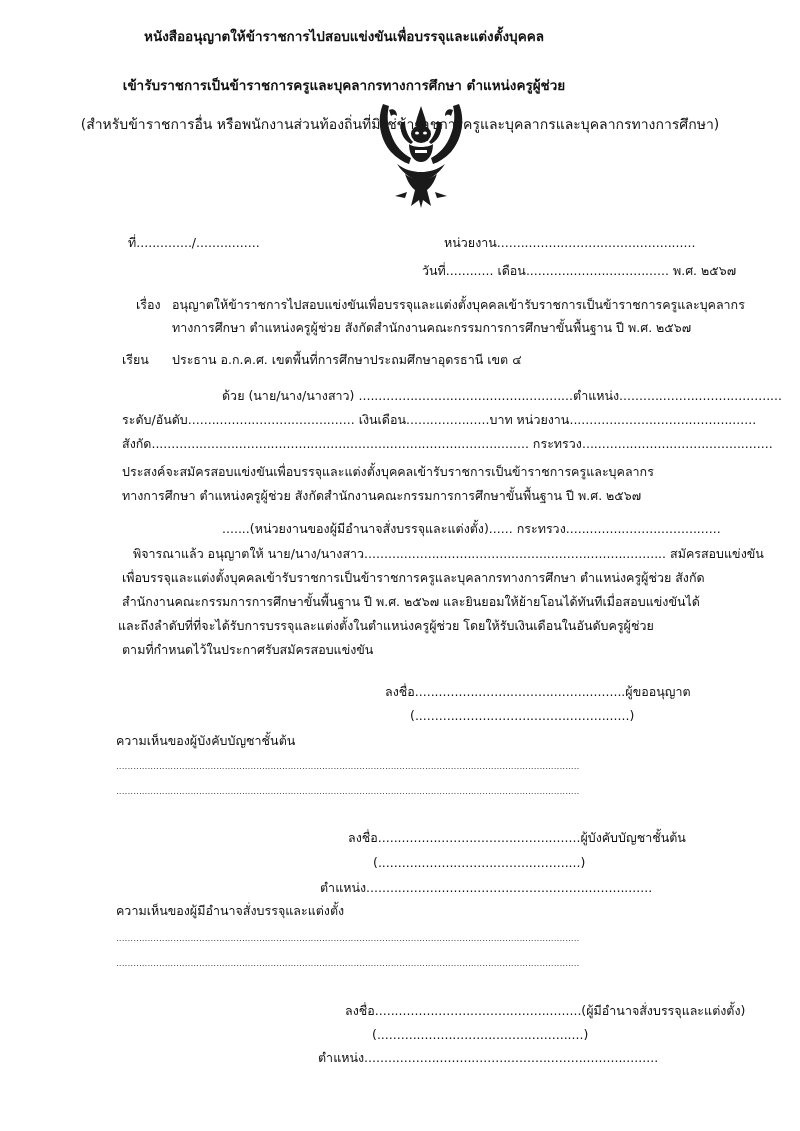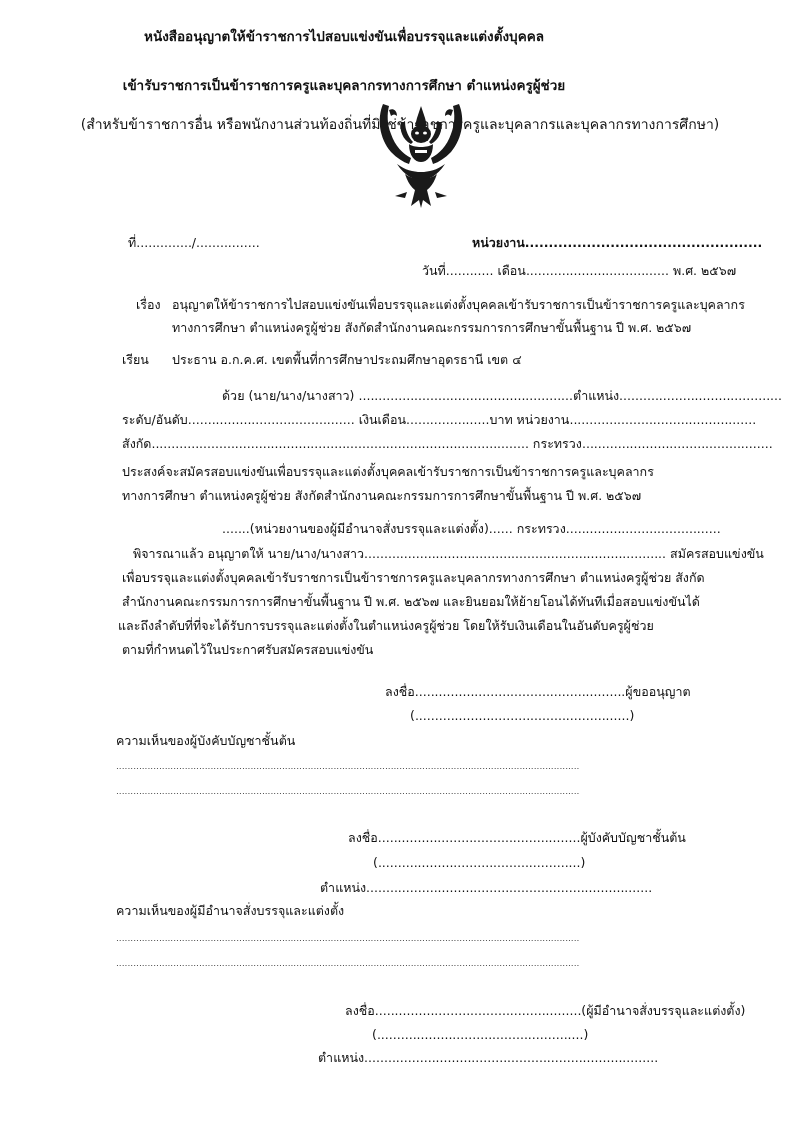--- a/index.html
+++ b/index.html
@@ -43,21 +43,21 @@
     <path d="M72 96 L60 92 L62 98 Z"></path>
   </g>
   <g fill="#ffffff">
     <ellipse cx="42" cy="33" rx="2" ry="1.5"></ellipse>
     <ellipse cx="50" cy="33" rx="2" ry="1.5"></ellipse>
     <rect x="40" y="50" width="12" height="3"></rect>
   </g>
 </svg>
 
 <div class="t" style="left:128px; top:235px;">ที่............../................</div>
-<div class="t" style="left:472px; top:235px;font-weight:bold;">หน่วยงาน..................................................</div>
+<div class="t" style="left:444px; top:235px;">หน่วยงาน..................................................</div>
 <div class="t" style="left:422px; top:263px;">วันที่............ เดือน.................................... พ.ศ. ๒๕๖๗</div>
 
 <div class="t" style="left:136px; top:297px;">เรื่อง</div>
 <div class="t" style="left:172px; top:297px;">อนุญาตให้ข้าราชการไปสอบแข่งขันเพื่อบรรจุและแต่งตั้งบุคคลเข้ารับราชการเป็นข้าราชการครูและบุคลากร</div>
 <div class="t" style="left:172px; top:320px;">ทางการศึกษา ตำแหน่งครูผู้ช่วย สังกัดสำนักงานคณะกรรมการการศึกษาขั้นพื้นฐาน ปี พ.ศ. ๒๕๖๗</div>
 
 <div class="t" style="left:122px; top:352px;">เรียน</div>
 <div class="t" style="left:172px; top:352px;">ประธาน อ.ก.ค.ศ. เขตพื้นที่การศึกษาประถมศึกษาอุดรธานี เขต ๔</div>
 
 <div class="t" style="left:222px; top:388px;">ด้วย (นาย/นาง/นางสาว) ......................................................ตำแหน่ง.........................................</div>

